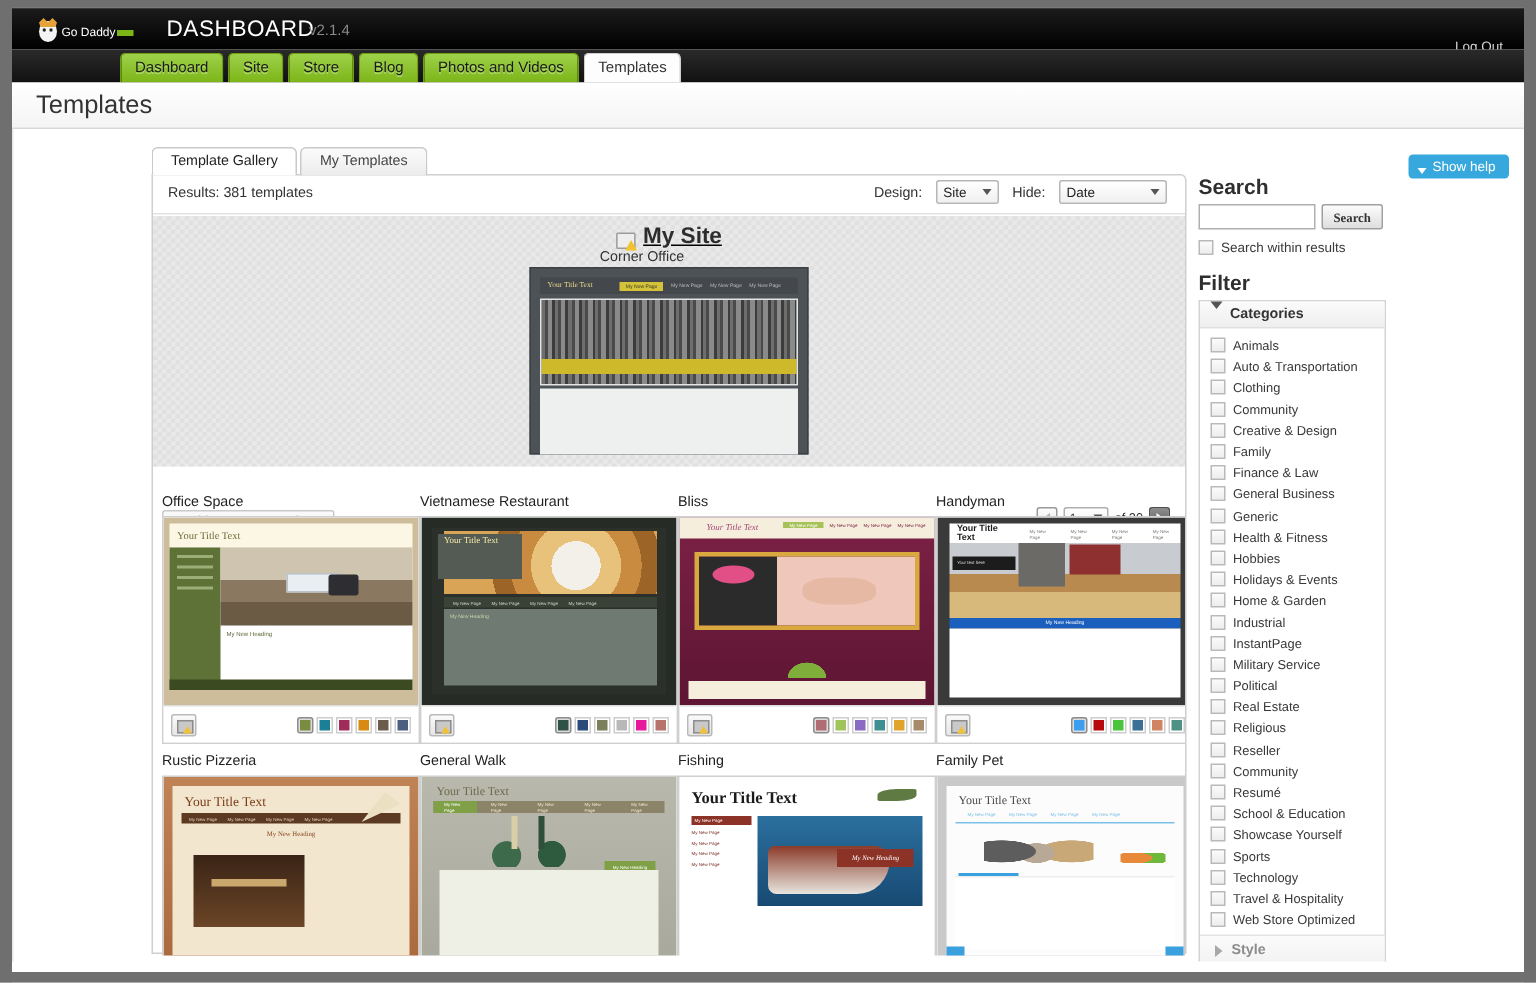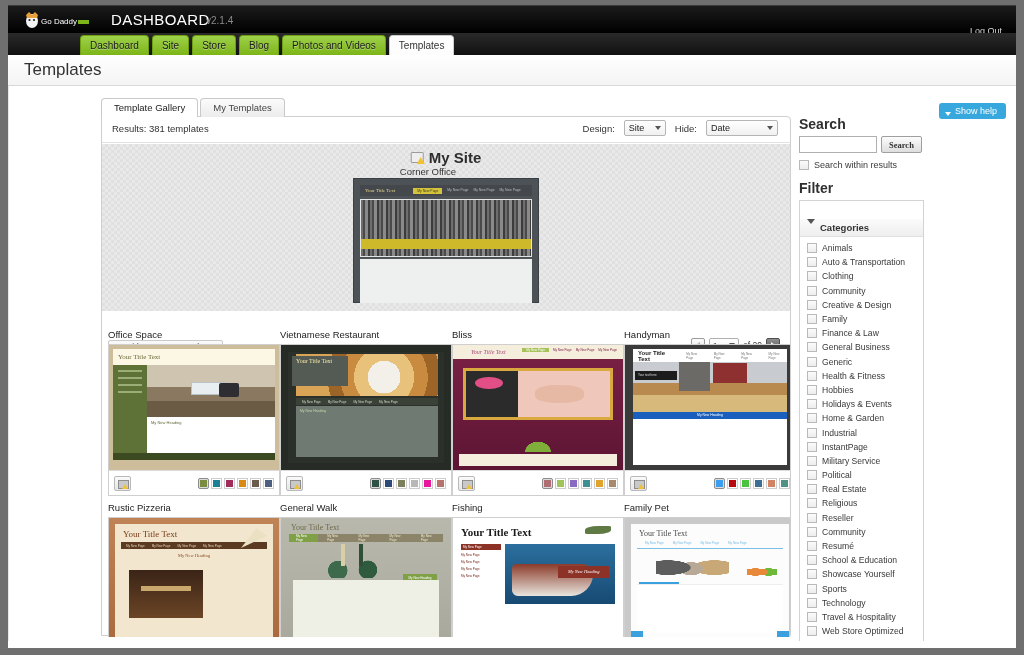--- a/index.html
+++ b/index.html
@@ -161,21 +161,21 @@
     position: absolute; left: 0; top: 27px; width: 100%; height: 167px;
     background-color: #e9e9e9;
     background-image:
       linear-gradient(45deg, #e0e0e0 25%, transparent 25%, transparent 75%, #e0e0e0 75%),
       linear-gradient(45deg, #e0e0e0 25%, transparent 25%, transparent 75%, #e0e0e0 75%);
     background-size: 6px 6px;
     background-position: 0 0, 3px 3px;
   }
   .mysite-row {
     position: absolute; left: 50%; top: 5px; transform: translateX(-50%);
-    display: flex; align-items: center; gap: 5px;
+    display: flex; align-items: flex-end; gap: 5px; text-decoration: underline;
   }
   .mysite-icon {
     width: 13px; height: 11px; position: relative;
     background: #eee; border: 1px solid #9b9b9b; border-radius: 1px;
   }
   .mysite-icon:after {
     content:''; position:absolute; right:-2px; bottom:-2px;
     width:0;height:0;
     border-left:4px solid transparent;border-right:4px solid transparent;
     border-bottom:7px solid #f2c230;
@@ -513,21 +513,20 @@
     width: 125px;
   }
   .cat-head {
     height: 18px; line-height: 17px;
     background: linear-gradient(#fbfbfb,#eeeeee);
     border-bottom: 1px solid #e0e0e0;
     font-size: 9.5px; color: #333; font-weight: bold;
     padding-left: 7px;
     display:flex; align-items:flex-start; gap:5px;
     cursor:pointer;
-    margin-top:18px;
   }
   .cat-head .tri {
     width:0;height:0;border-left:4px solid transparent;border-right:4px solid transparent;border-top:5px solid #555;
   }
   .cat-list { padding: 4px 0 3px 0; }
   .cat-item {
     display:flex; align-items:center; gap:5px;
     padding: 0 0 0 7px;
     height: 14.2px;
     cursor: pointer;

